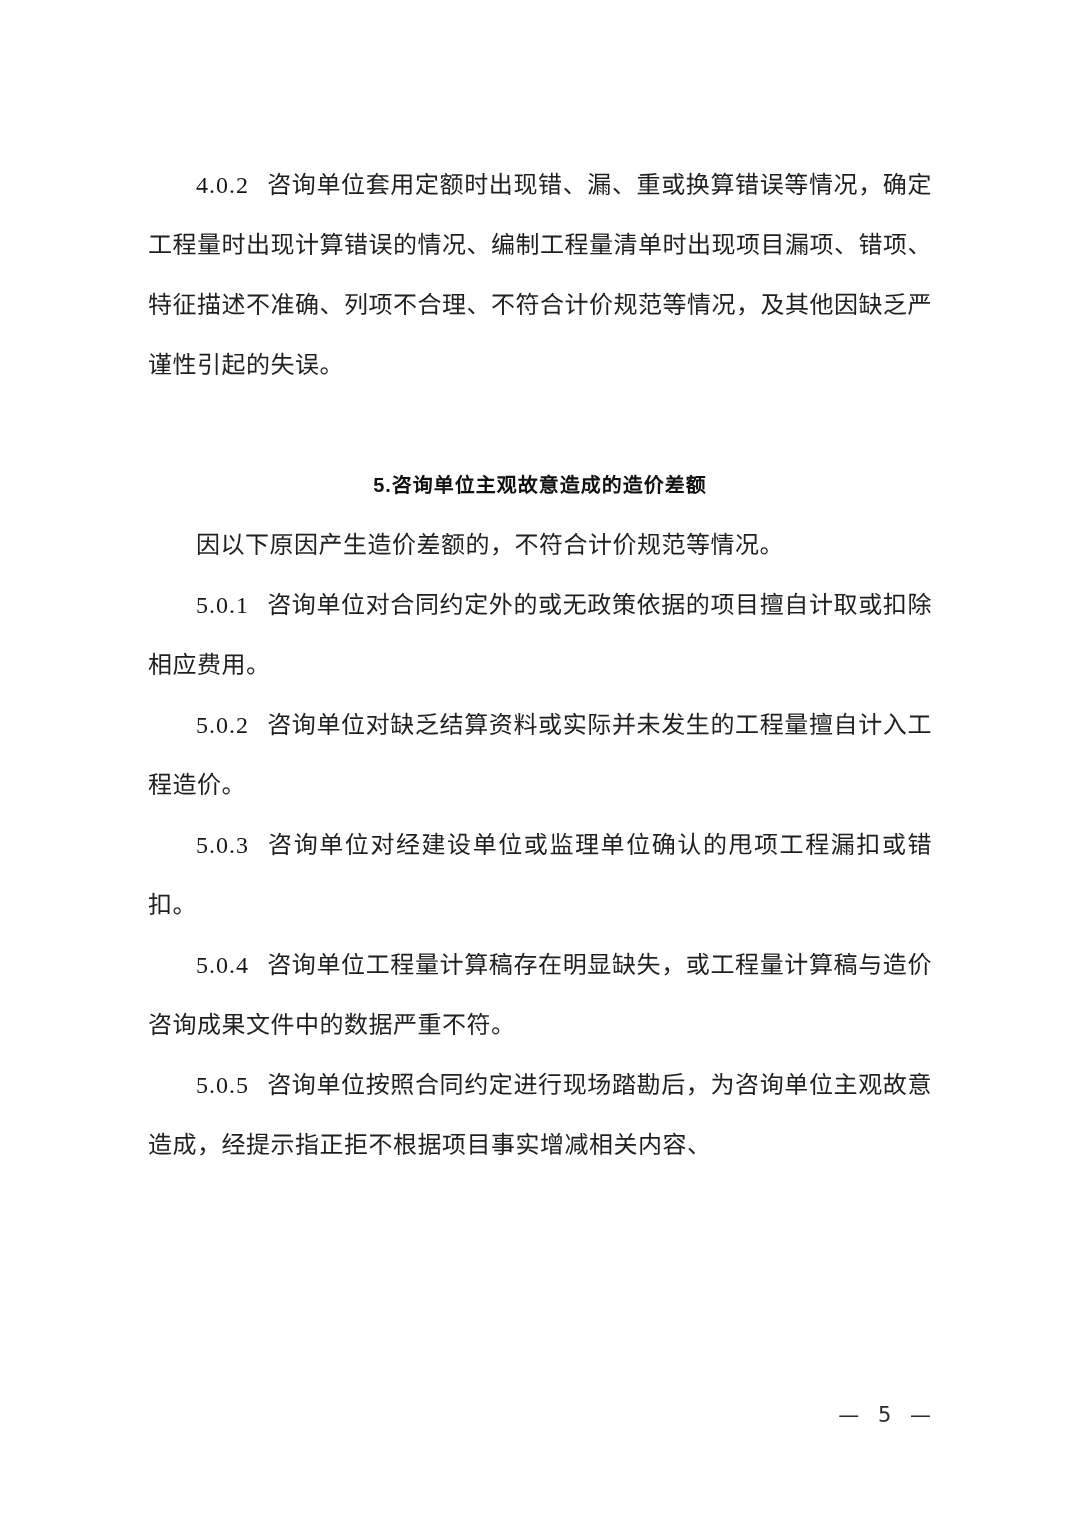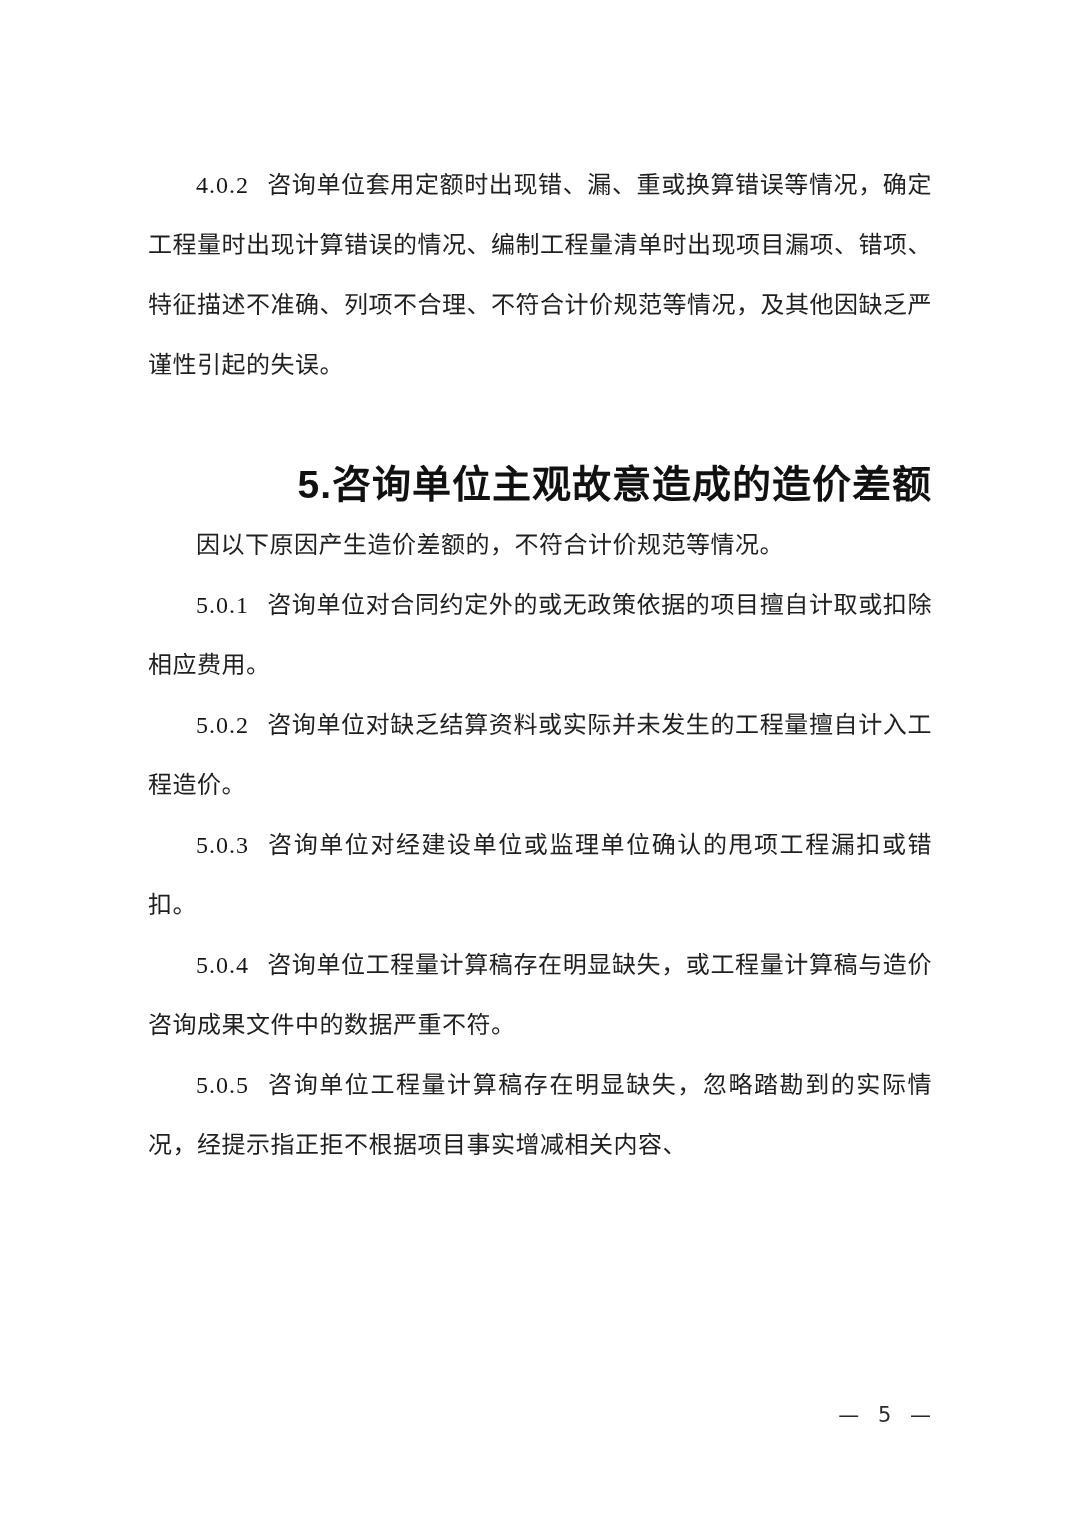--- a/index.html
+++ b/index.html
@@ -35,24 +35,24 @@
     text-indent: 2em;
     letter-spacing: 0.5px;
   }
   .clause-no {
     margin-right: 0.75em;
     letter-spacing: 1px;
     color: #161616;
   }
   .heading {
     margin: 60px 0 0 0;
-    font-size: 39px;
+    font-size: 20px;
     line-height: 60px;
     font-weight: bold;
-    text-align: right;
+    text-align: center;
     text-indent: 0;
     letter-spacing: 1px;
     color: #111111;
     font-family: "Liberation Sans", "DejaVu Sans", sans-serif;
   }
   .footer {
     position: absolute;
     top: 1400px;
     right: 148px;
     font-size: 21px;
@@ -77,18 +77,18 @@
     <p class="para">因以下原因产生造价差额的，不符合计价规范等情况。</p>
 
     <p class="para"><span class="clause-no">5.0.1</span><span>咨询单位对合同约定外的或无政策依据的项目擅自计取或扣除相应费用。</span></p>
 
     <p class="para"><span class="clause-no">5.0.2</span><span>咨询单位对缺乏结算资料或实际并未发生的工程量擅自计入工程造价。</span></p>
 
     <p class="para"><span class="clause-no">5.0.3</span><span>咨询单位对经建设单位或监理单位确认的甩项工程漏扣或错扣。</span></p>
 
     <p class="para"><span class="clause-no">5.0.4</span><span>咨询单位工程量计算稿存在明显缺失，或工程量计算稿与造价咨询成果文件中的数据严重不符。</span></p>
 
-    <p class="para"><span class="clause-no">5.0.5</span><span>咨询单位工程量计算稿存在明显缺失，忽略踏勘到的实际情况，经提示指正拒不根据项目事实增减相关内容、</span></p>
+    <p class="para"><span class="clause-no">5.0.5</span><span>咨询单位按照合同约定进行现场踏勘后，为咨询单位主观故意造成，经提示指正拒不根据项目事实增减相关内容、</span></p>
 
   </main>
 
   <div class="footer">— 5 —</div>
 </div>
 
 </body></html>

